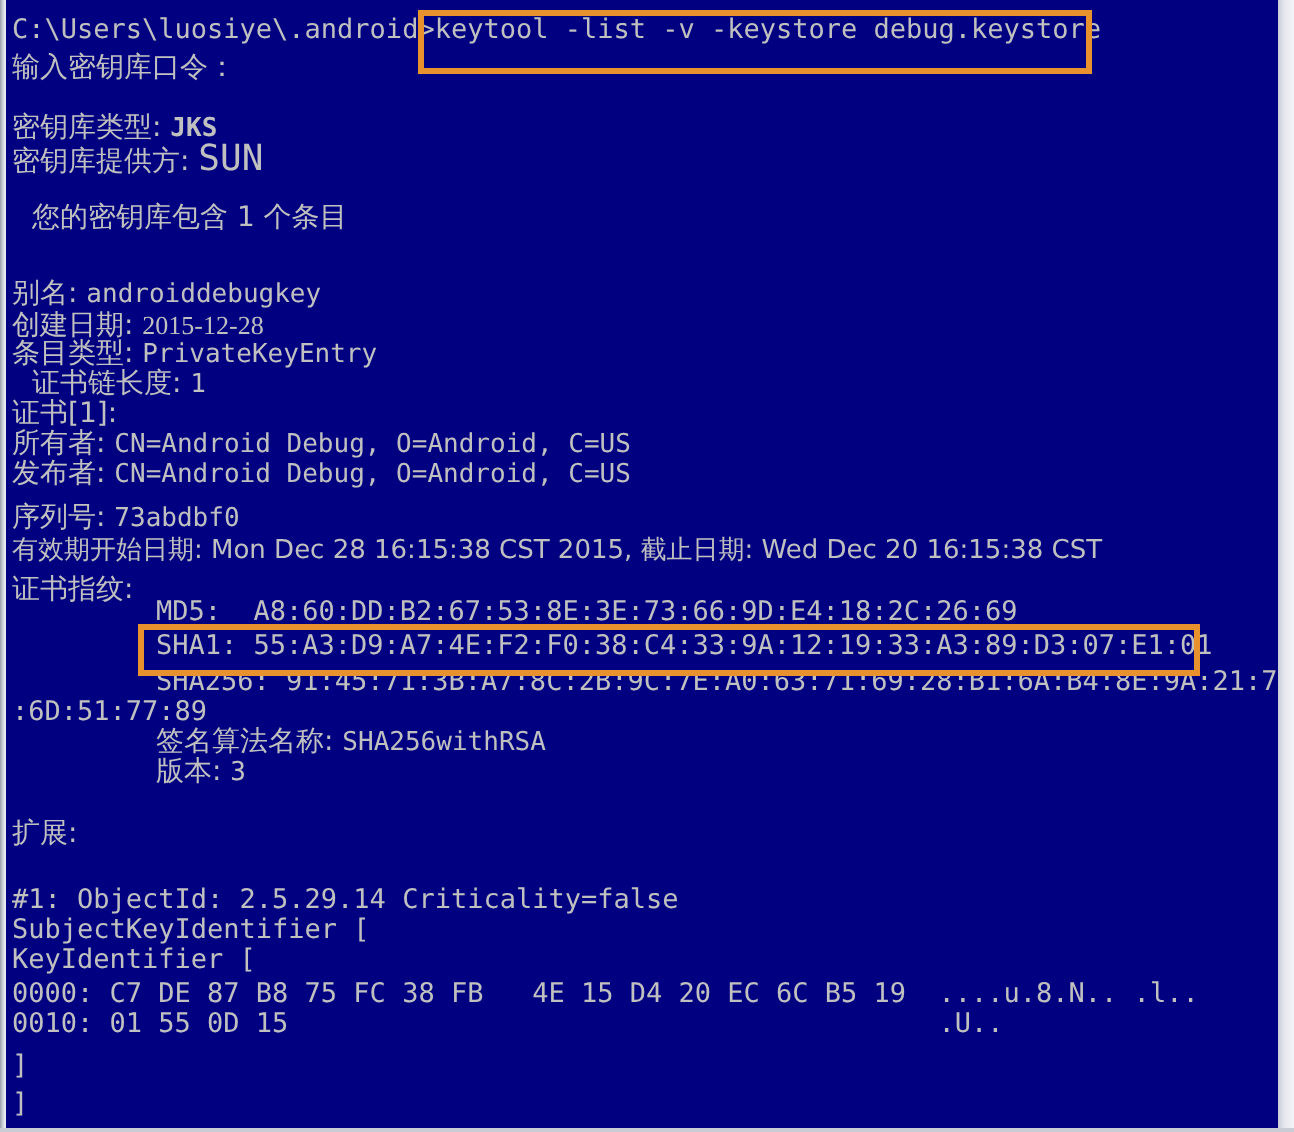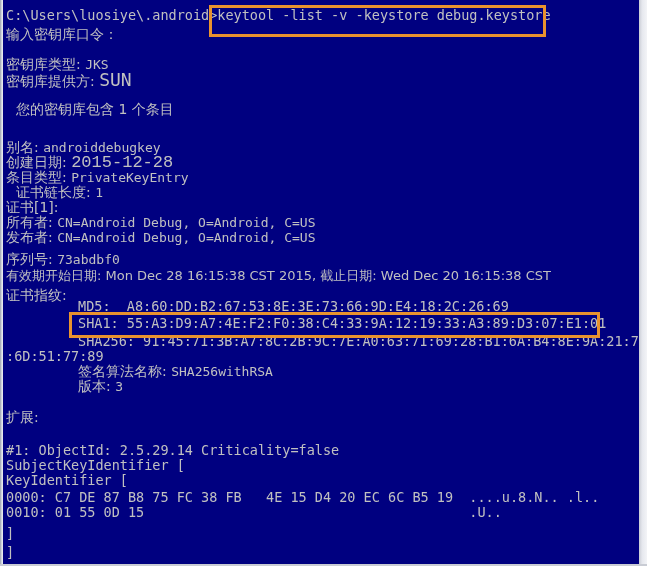--- a/index.html
+++ b/index.html
@@ -82,29 +82,29 @@
   <div id="console-edge-left"></div>
   <div id="console-edge-right"></div>
   <div id="console-edge-bottom"></div>
 
   <div id="console-text">
 
     <div class="line" style="top:8px;left:3px;"><span>C:\Users\luosiye\.android&gt;</span><span>keytool -list -v -keystore debug.keystore</span></div>
 
     <div class="line cjk" style="top:27px;left:3px;">输入密钥库口令：</div>
 
-    <div class="line cjk" style="top:57px;left:3px;"><span>密钥库类型:</span> <span class="mono" style="font-family:'DejaVu Sans Mono',monospace;font-size:13px;">JKS</span></div>
+    <div class="line cjk" style="top:57px;left:3px;"><span>密钥库类型:</span> <span class="mono" style="font-family:'DejaVu Sans Mono',monospace;font-size:13px;font-weight:bold;">JKS</span></div>
 
     <div class="line cjk" style="top:72px;left:3px;"><span>密钥库提供方:</span> <span style="font-family:'DejaVu Sans Mono',monospace;font-size:18px;">SUN</span></div>
 
     <div class="line cjk" style="top:102px;left:13px;">您的密钥库包含 1 个条目</div>
 
     <div class="line cjk" style="top:140px;left:3px;"><span>别名:</span> <span style="font-family:'DejaVu Sans Mono',monospace;font-size:13px;">androiddebugkey</span></div>
 
-    <div class="line cjk" style="top:155px;left:3px;"><span>创建日期:</span> <span style="font-family:Liberation Mono, monospace;font-size:17px;">2015-12-28</span></div>
+    <div class="line cjk" style="top:155px;left:3px;"><span>创建日期:</span> <span style="font-family:Liberation Serif, serif;font-size:13px;">2015-12-28</span></div>
 
     <div class="line cjk" style="top:170px;left:3px;"><span>条目类型:</span> <span style="font-family:'DejaVu Sans Mono',monospace;font-size:13px;">PrivateKeyEntry</span></div>
 
     <div class="line cjk" style="top:185px;left:13px;"><span>证书链长度:</span> <span style="font-family:'DejaVu Sans Mono',monospace;font-size:13px;">1</span></div>
 
     <div class="line cjk" style="top:200px;left:3px;">证书[1]:</div>
 
     <div class="line cjk" style="top:215px;left:3px;"><span>所有者:</span> <span style="font-family:'DejaVu Sans Mono',monospace;font-size:13px;">CN=Android Debug, O=Android, C=US</span></div>
 
     <div class="line cjk" style="top:230px;left:3px;"><span>发布者:</span> <span style="font-family:'DejaVu Sans Mono',monospace;font-size:13px;">CN=Android Debug, O=Android, C=US</span></div>

